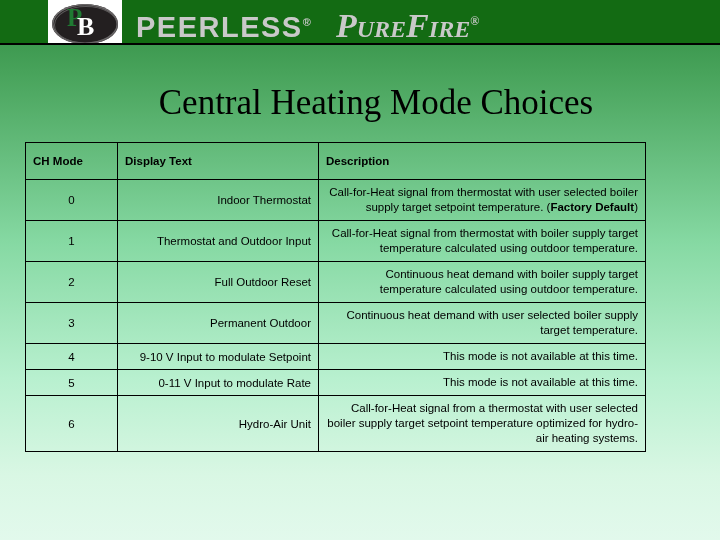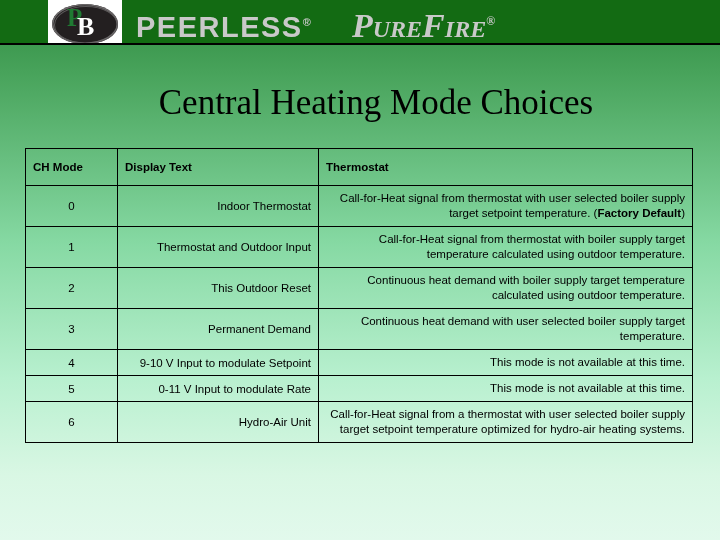--- a/index.html
+++ b/index.html
@@ -93,21 +93,21 @@
     white-space: nowrap;
     text-align: center;
   }
   #brand-peerless .reg {
     font-size: 11px;
     vertical-align: super;
     letter-spacing: 0;
   }
   #brand-purefire {
     position: absolute;
-    left: 352px; top: 0px;
+    left: 336px; top: 0px;
     font-family: "Liberation Serif", serif;
     font-size: 34px;
     font-style: italic;
     font-weight: bold;
     font-variant: small-caps;
     color: #c9c9c9;
     line-height: 42px;
     white-space: nowrap;
   }
   #brand-purefire .reg {
@@ -128,25 +128,24 @@
     color: #000000;
     line-height: 42px;
     white-space: nowrap;
     padding-left: 16px;
   }
 
   
   #mode-table {
     position: absolute;
     left: 25px; top: 142px;
-    width: 668px;
+    width: 621px;
     border-collapse: collapse;
     table-layout: fixed;
     background: transparent;
-    margin-top: 6px;
   }
   #mode-table th,
   #mode-table td {
     border: 1.5px solid #000000;
     vertical-align: middle;
     padding: 5px 7px;
     font-family: "Liberation Sans", sans-serif;
     color: #000000;
     background: transparent;
   }
@@ -192,42 +191,42 @@
     </div>
   </div>
 
   <div id="title">Central Heating Mode Choices</div>
 
   <table id="mode-table">
     <thead>
       <tr>
         <th class="col-mode">CH Mode</th>
         <th class="col-display">Display Text</th>
-        <th class="col-desc">Thermostat</th>
+        <th class="col-desc">Description</th>
       </tr>
     </thead>
     <tbody>
       <tr>
         <td class="col-mode">0</td>
         <td class="col-display">Indoor Thermostat</td>
         <td class="col-desc"><span class="desc-text"><span>Call-for-Heat signal from thermostat with user selected boiler supply target setpoint temperature. (</span><b>Factory Default</b><span>)</span></span></td>
       </tr>
       <tr>
         <td class="col-mode">1</td>
         <td class="col-display">Thermostat and Outdoor Input</td>
         <td class="col-desc"><span class="desc-text"><span>Call-for-Heat signal from thermostat with boiler supply target temperature calculated using outdoor temperature.</span><b></b><span></span></span></td>
       </tr>
       <tr>
         <td class="col-mode">2</td>
-        <td class="col-display">This Outdoor Reset</td>
+        <td class="col-display">Full Outdoor Reset</td>
         <td class="col-desc"><span class="desc-text"><span>Continuous heat demand with boiler supply target temperature calculated using outdoor temperature.</span><b></b><span></span></span></td>
       </tr>
       <tr>
         <td class="col-mode">3</td>
-        <td class="col-display">Permanent Demand</td>
+        <td class="col-display">Permanent Outdoor</td>
         <td class="col-desc"><span class="desc-text"><span>Continuous heat demand with user selected boiler supply target temperature.</span><b></b><span></span></span></td>
       </tr>
       <tr>
         <td class="col-mode">4</td>
         <td class="col-display">9-10 V Input to modulate Setpoint</td>
         <td class="col-desc"><span class="desc-text"><span>This mode is not available at this time.</span><b></b><span></span></span></td>
       </tr>
       <tr>
         <td class="col-mode">5</td>
         <td class="col-display"> 0-11 V Input to modulate Rate</td>

